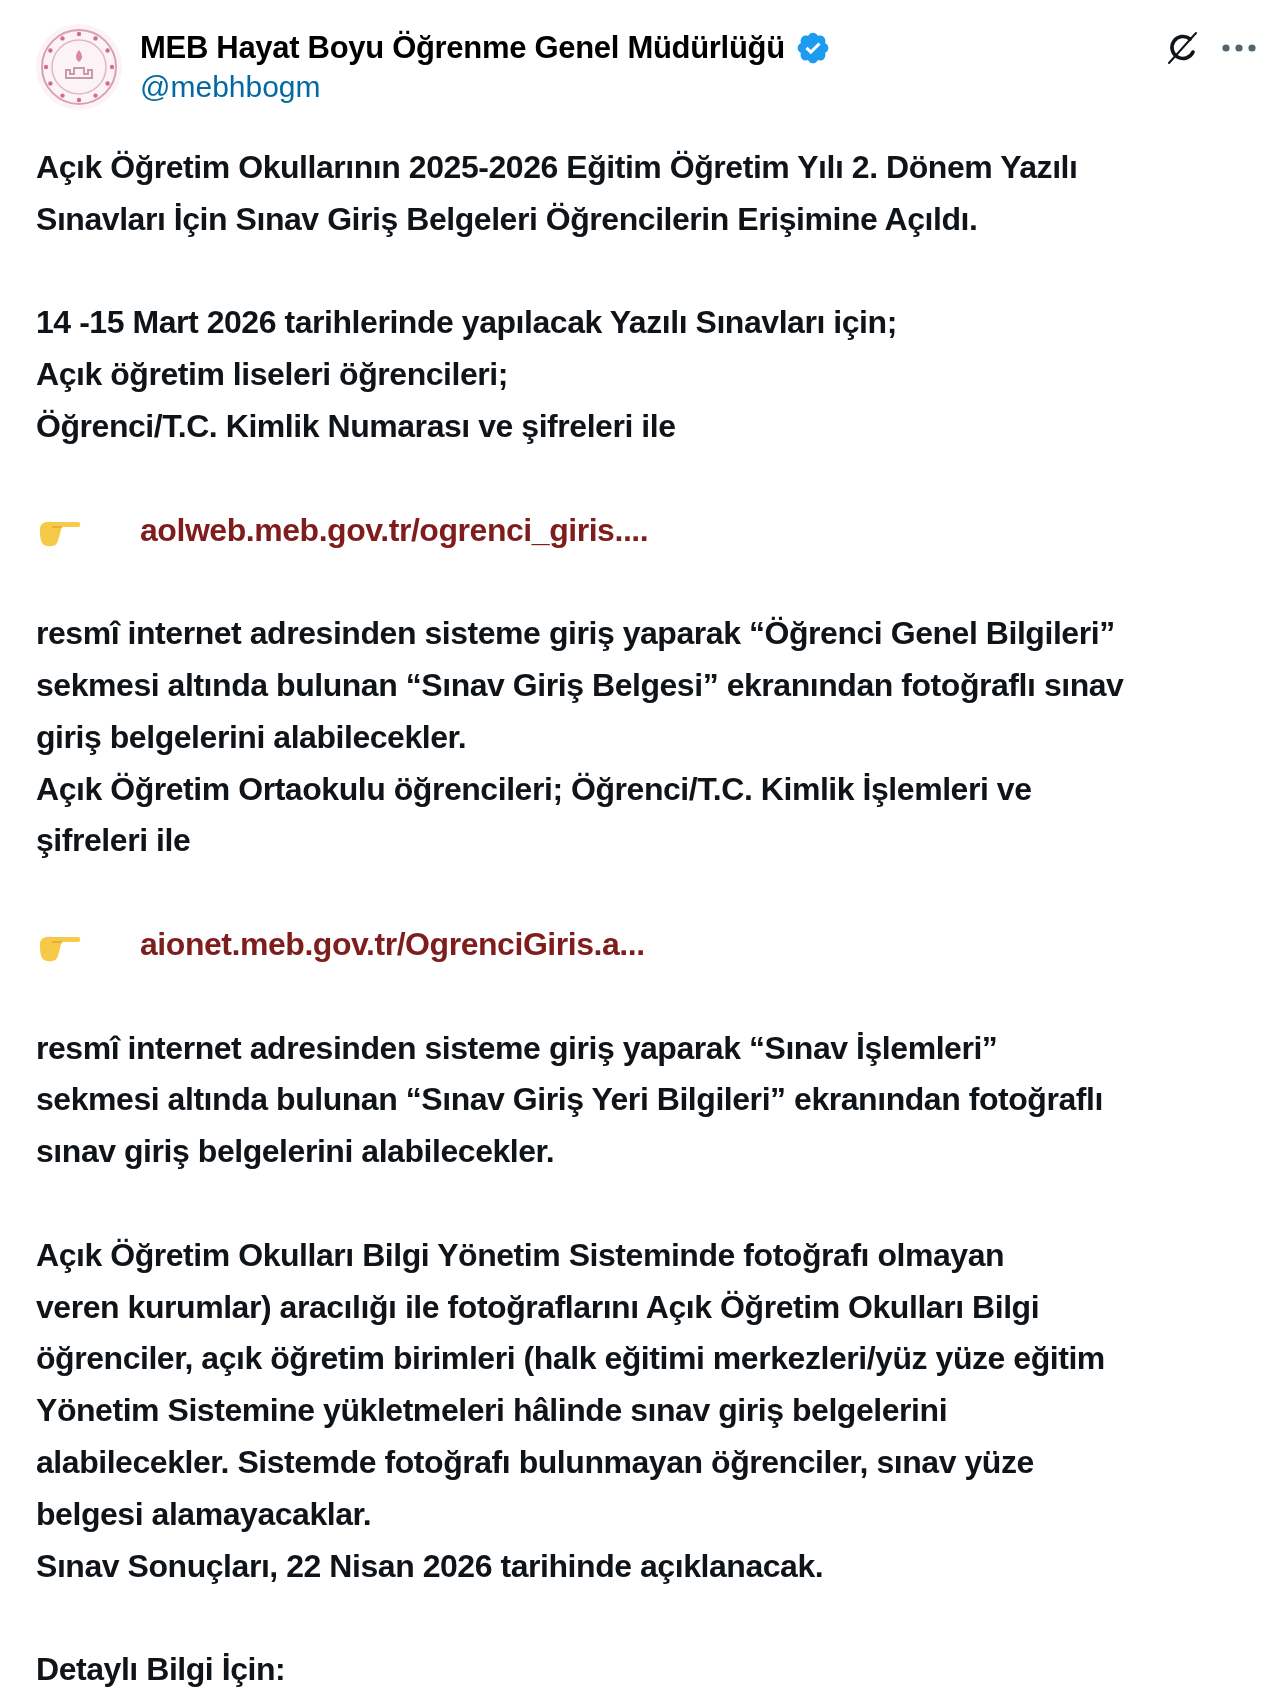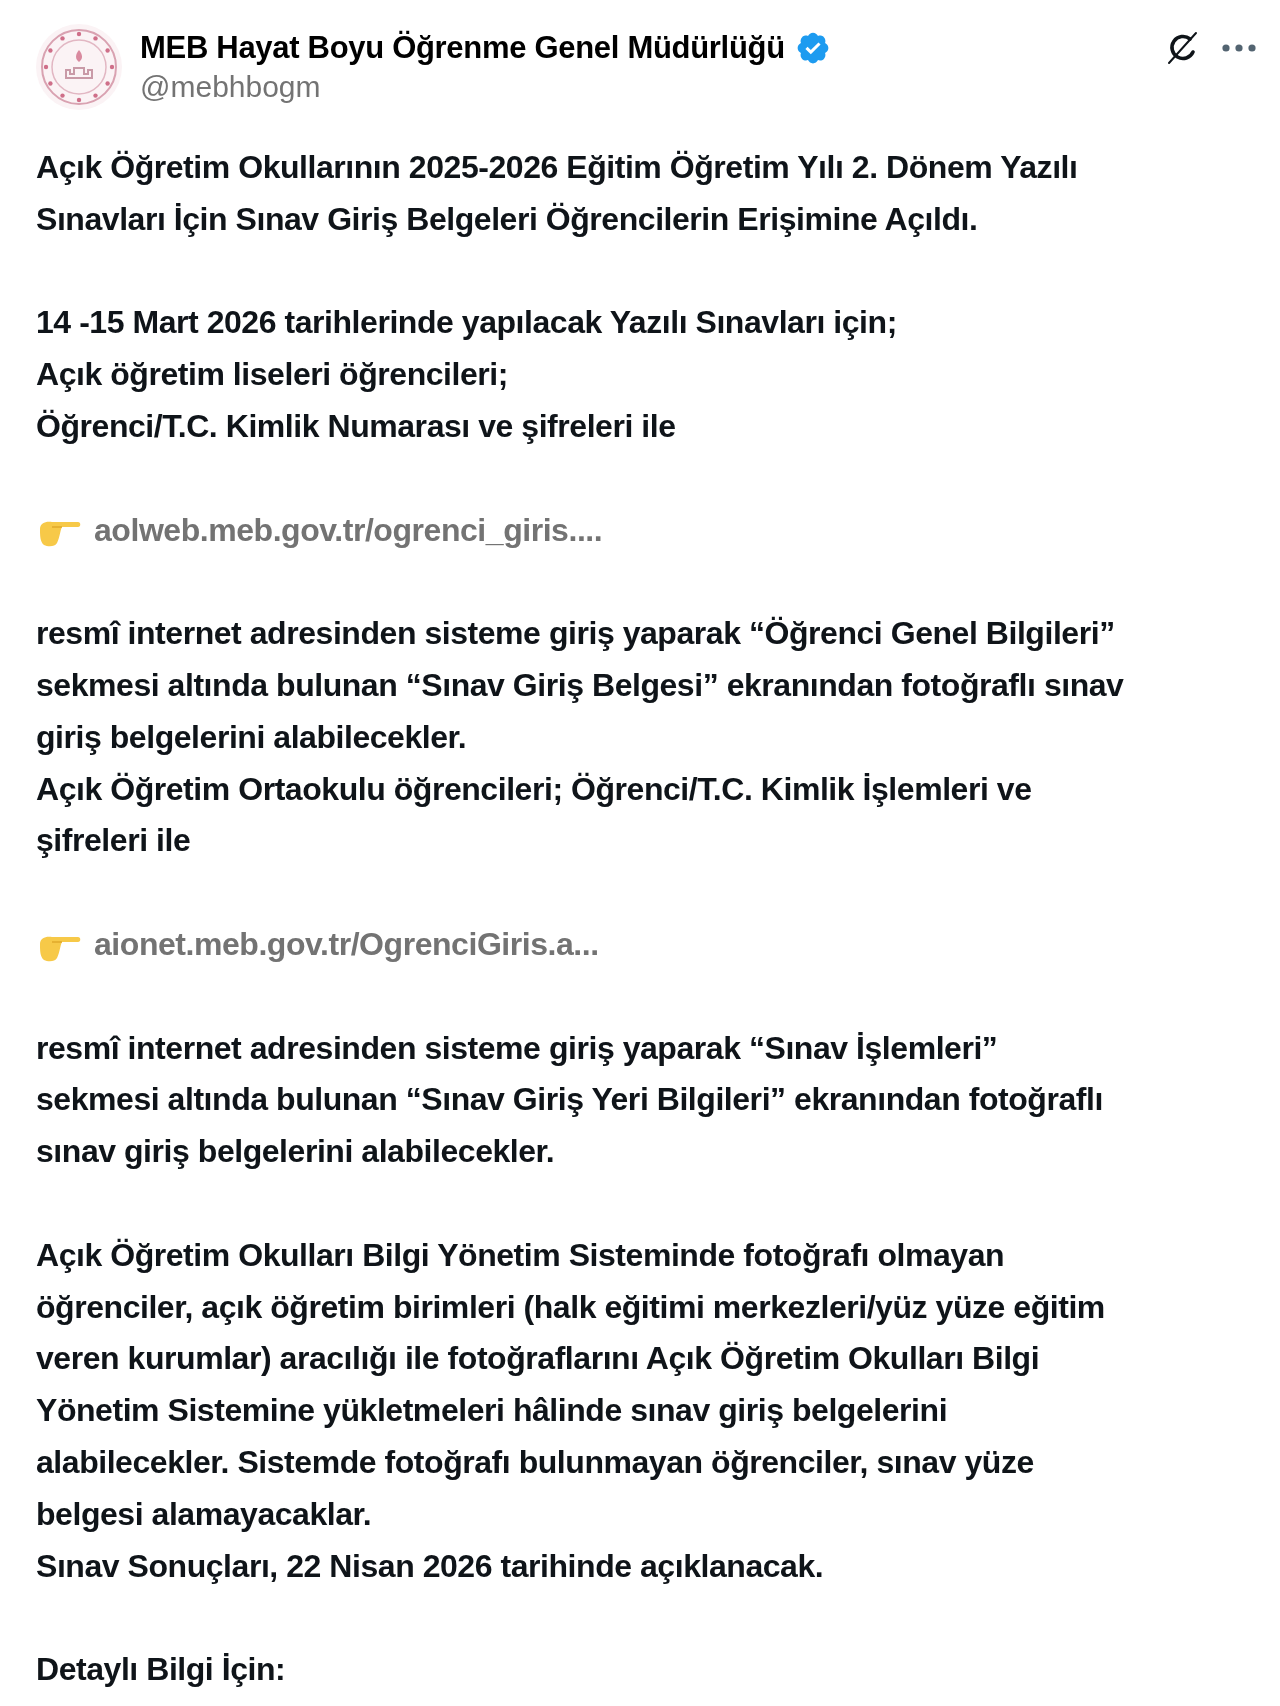--- a/index.html
+++ b/index.html
@@ -56,21 +56,21 @@
     margin-left: 10px;
     width: 36px;
     height: 36px;
     display: inline-block;
   }
   .author-handle {
     position: absolute;
     left: 140px;
     top: 70px;
     font-size: 30px;
-    color: #737373;
+    color: #0369a1;
     white-space: nowrap;
   }
   .grok-btn {
     position: absolute;
     left: 1160px;
     top: 26px;
     width: 44px;
     height: 44px;
     display: flex;
     align-items: center;
@@ -114,23 +114,24 @@
     height: 51.8px;
     white-space: nowrap;
   }
   .pointer-emoji {
     display: inline-block;
     width: 46px;
     height: 34px;
     margin-right: 12px;
   }
   .link {
-    color: #737373;
+    color: #7f1d1d;
     text-decoration: none;
     cursor: pointer;
+    margin-left: 46px;
   }
 </style>
 </head>
 <body>
 
 <div class="tweet">
 
   <div class="header">
     <div class="avatar">
       <svg width="86" height="86" viewBox="0 0 86 86">
@@ -220,22 +221,22 @@
       </span>
       <a class="link">aionet.meb.gov.tr/OgrenciGiris.a...</a>
     </div>
 
     <span class="blank"></span>
     <span class="line">resmî internet adresinden sisteme giriş yaparak “Sınav İşlemleri”</span>
     <span class="line">sekmesi altında bulunan “Sınav Giriş Yeri Bilgileri” ekranından fotoğraflı</span>
     <span class="line">sınav giriş belgelerini alabilecekler.</span>
     <span class="blank"></span>
     <span class="line">Açık Öğretim Okulları Bilgi Yönetim Sisteminde fotoğrafı olmayan</span>
+    <span class="line">veren kurumlar) aracılığı ile fotoğraflarını Açık Öğretim Okulları Bilgi</span>
     <span class="line">öğrenciler, açık öğretim birimleri (halk eğitimi merkezleri/yüz yüze eğitim</span>
-    <span class="line">veren kurumlar) aracılığı ile fotoğraflarını Açık Öğretim Okulları Bilgi</span>
     <span class="line">Yönetim Sistemine yükletmeleri hâlinde sınav giriş belgelerini</span>
     <span class="line">alabilecekler. Sistemde fotoğrafı bulunmayan öğrenciler, sınav yüze</span>
     <span class="line">belgesi alamayacaklar.</span>
     <span class="line">Sınav Sonuçları, 22 Nisan 2026 tarihinde açıklanacak.</span>
     <span class="blank"></span>
     <span class="line">Detaylı Bilgi İçin:</span>
   </div>
 
 </div>
 

